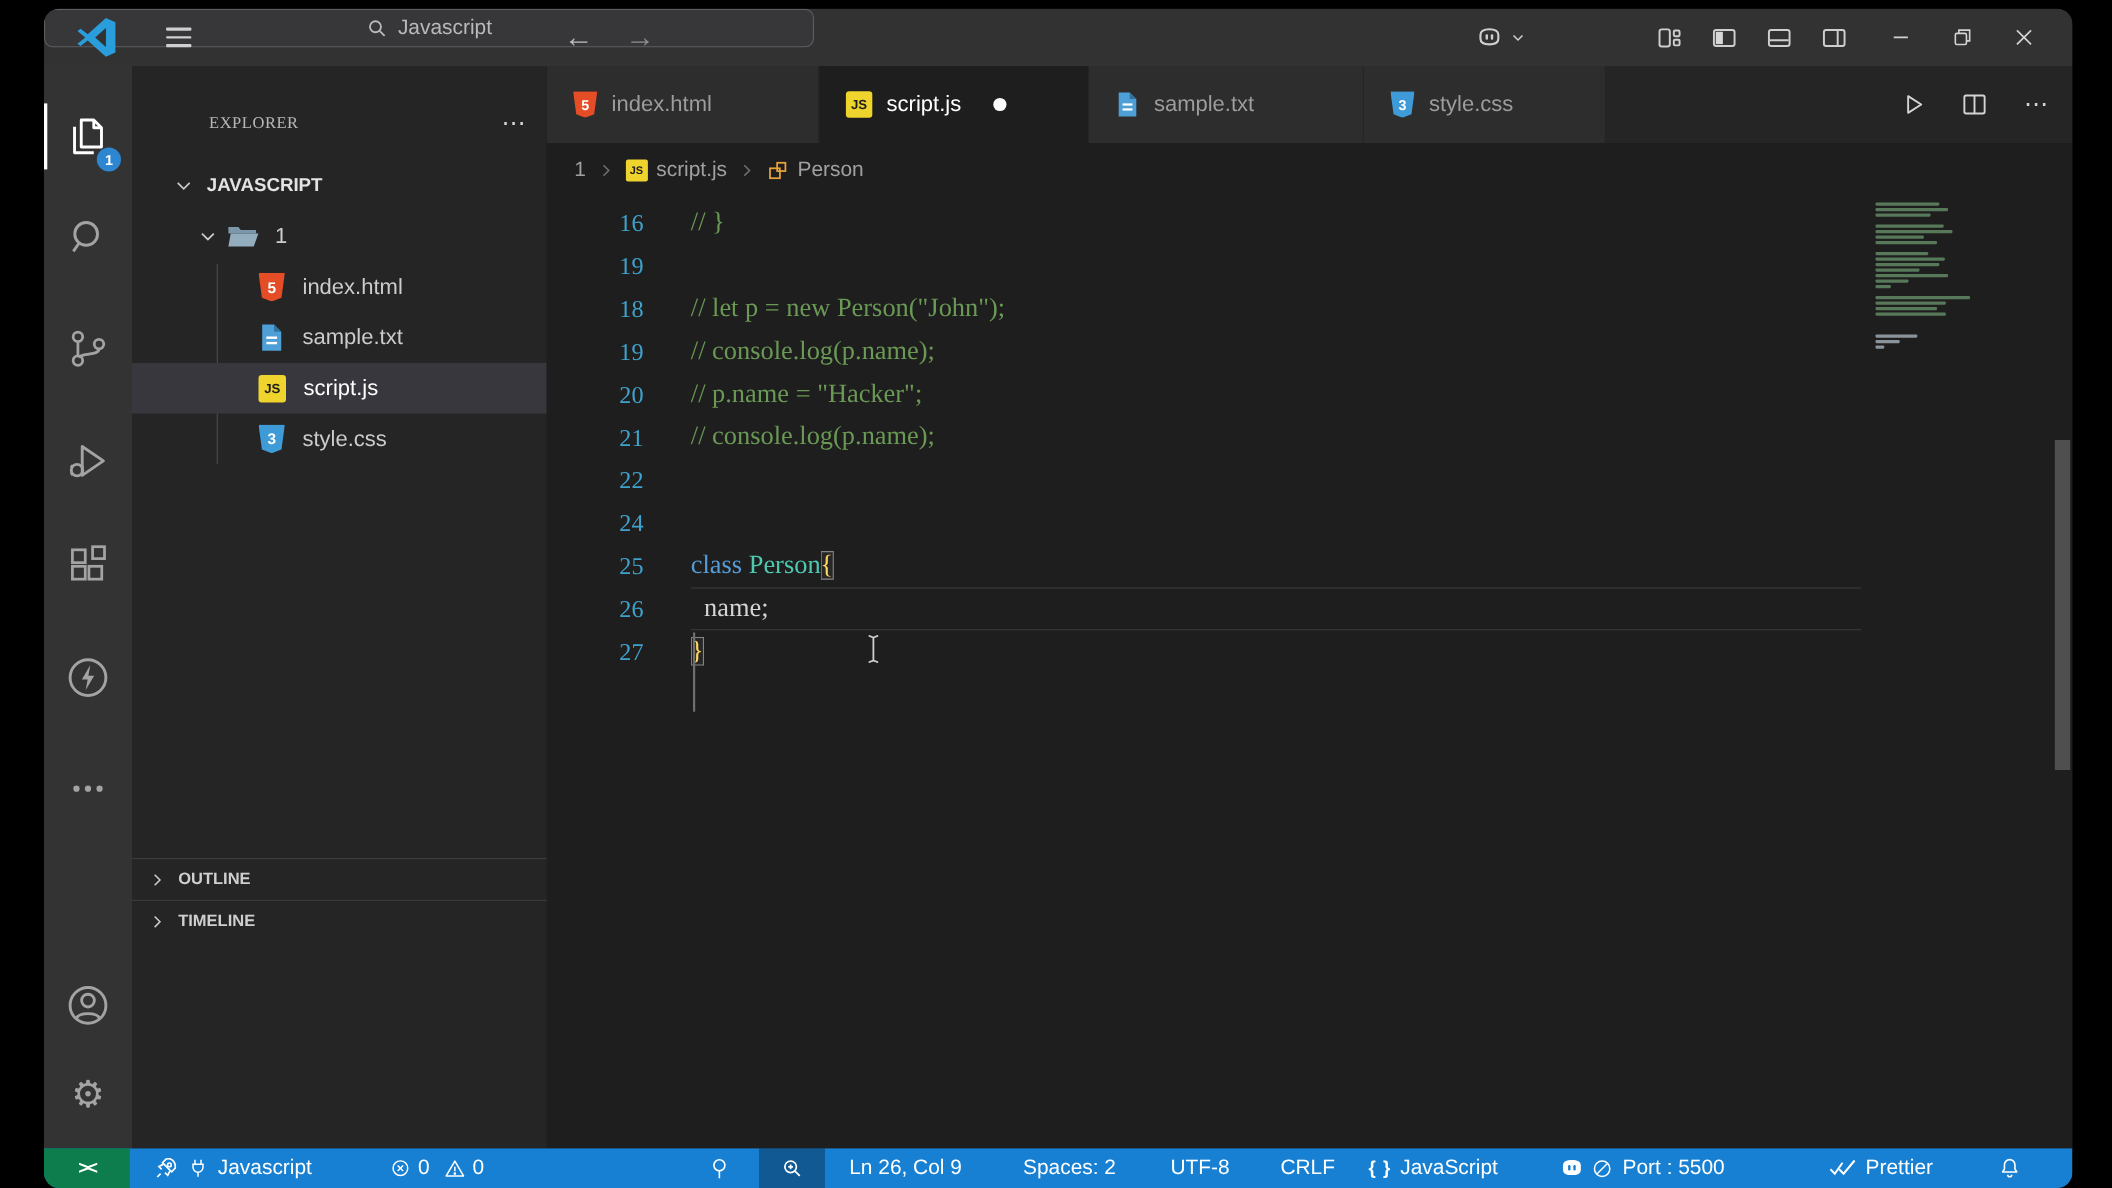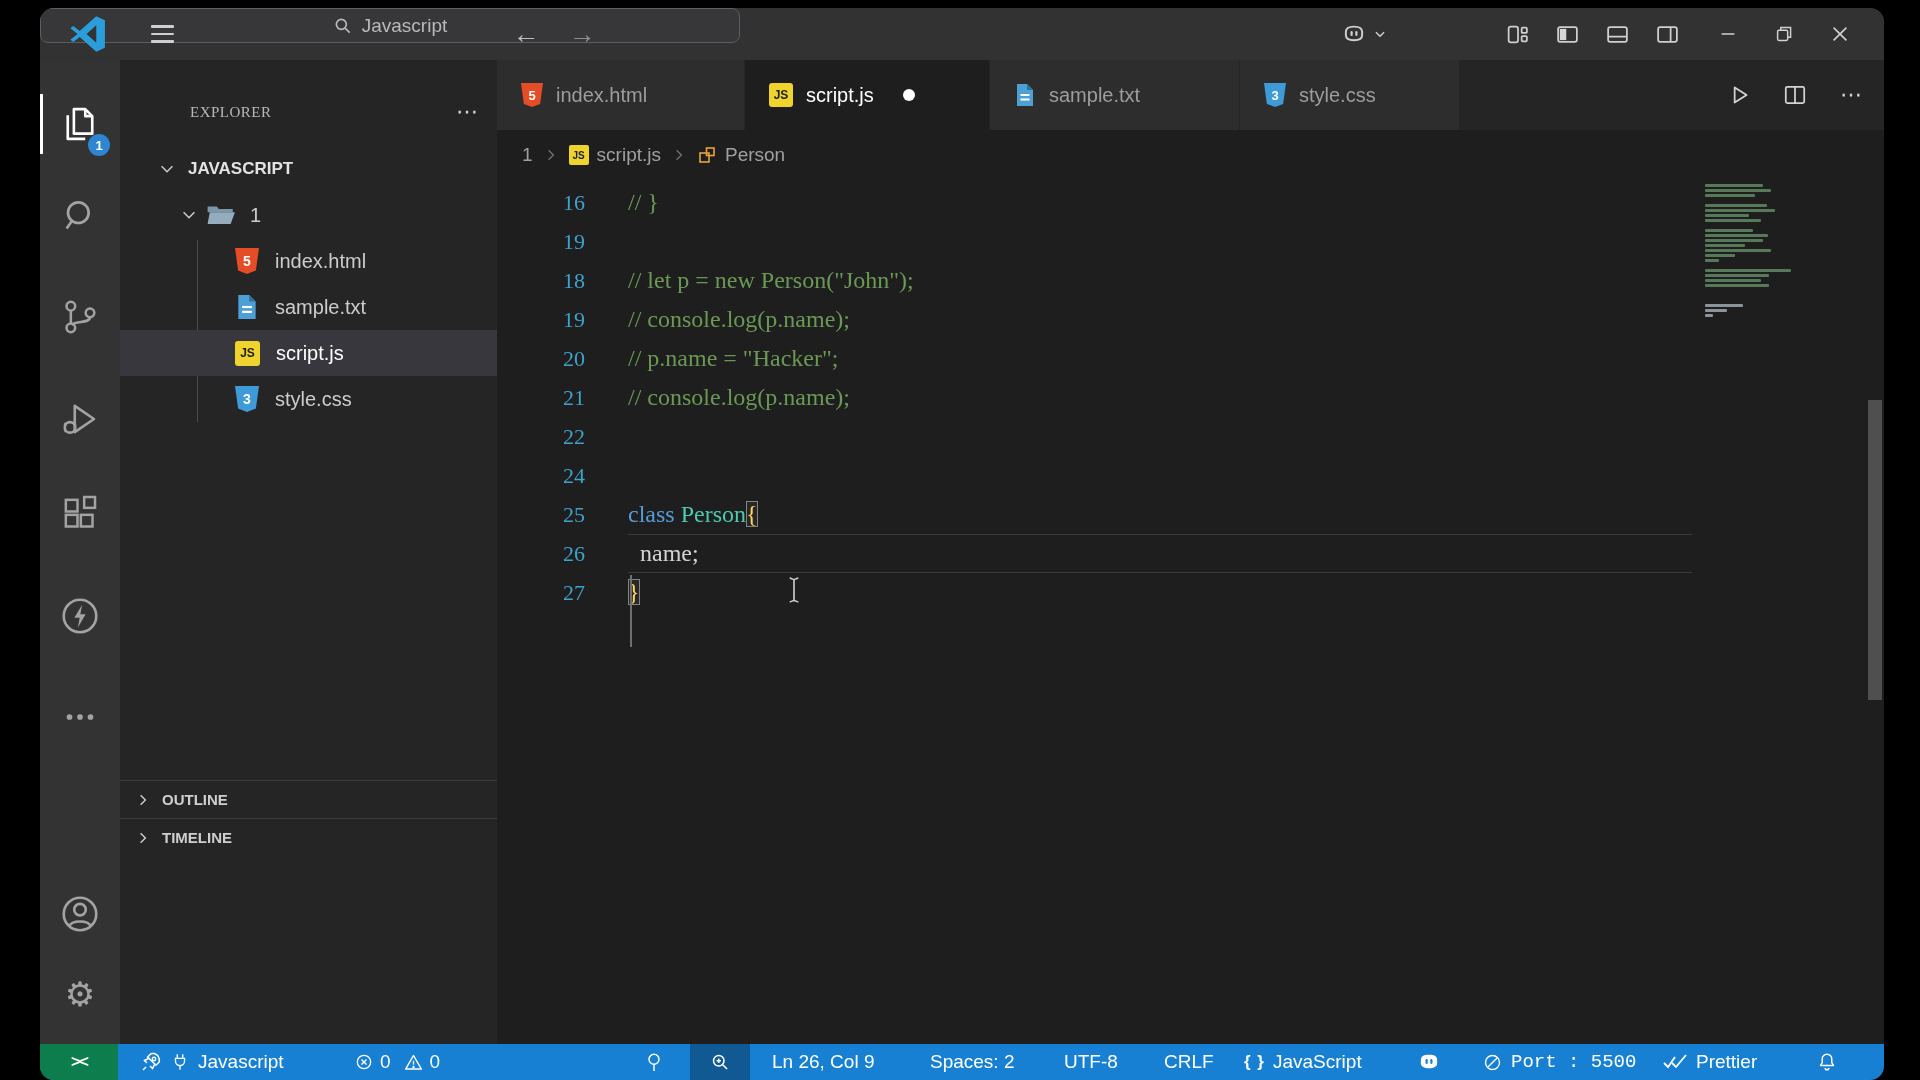--- a/index.html
+++ b/index.html
@@ -103,21 +103,21 @@
 
   
   .statusbar { position:absolute; left:0; bottom:0; width:100%; height:36px; background:#1780d2; color:#fff; font-size:19px; }
   .st-item { position:absolute; top:0; height:36px; display:flex; align-items:center; gap:8px; cursor:pointer; padding:0 4px; }
   .st-remote { left:0; width:78px; justify-content:center; background:#0d7d4d; font-weight:bold; font-size:17px; letter-spacing:-2px; padding:0; }
   .st-launchpad { left:96px; }
   .st-problems { left:310px; gap:6px; }
   .st-screencast { left:600px; }
   .st-zoom { left:650px; width:60px; justify-content:center; background:rgba(0,0,0,.30); }
   .st-lncol { left:728px; } .st-spaces { left:886px; } .st-enc { left:1020px; } .st-eol { left:1120px; }
-  .st-lang { left:1200px; } .st-copilot { left:1372px; } .st-port { left:1438px;font-family:Liberation Mono, monospace; }
+  .st-lang { left:1200px; } .st-copilot { left:1372px; } .st-port { left:1402px; }
   .st-prettier { left:1618px; } .st-bell { left:1772px; }
   .braces-glyph { font-size:17px; font-weight:bold; letter-spacing:1px; }
 
   svg { display:block; }
 </style>
 </head>
 <body>
 
 <div class="window">
 

